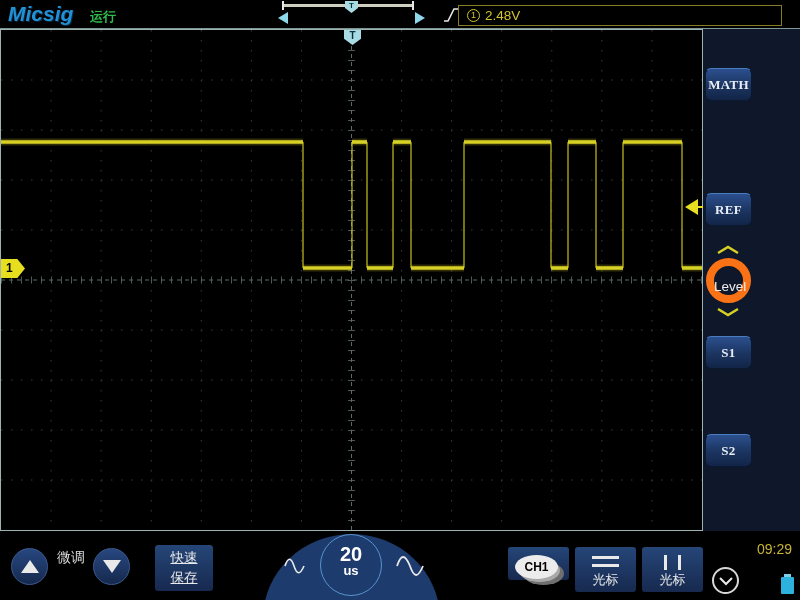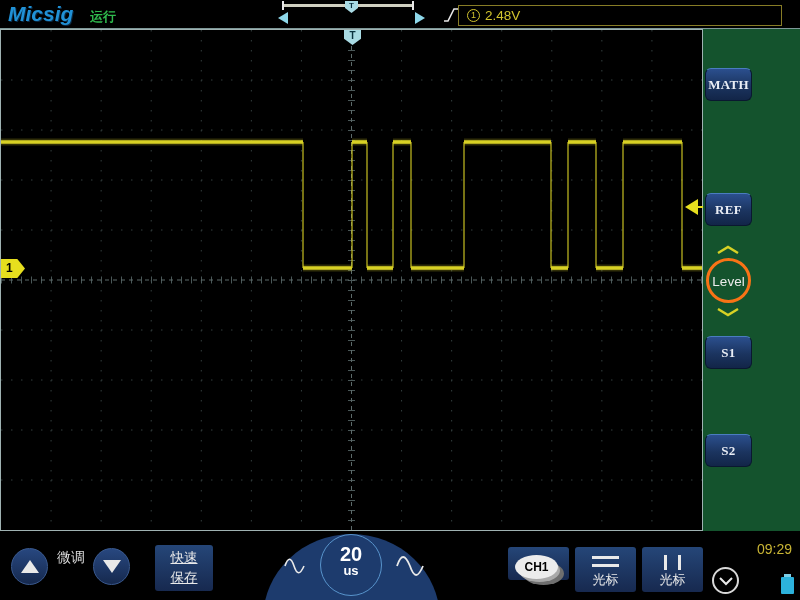--- a/index.html
+++ b/index.html
@@ -1,18 +1,18 @@
 <!DOCTYPE html>
 <html><head>
 <meta charset="utf-8">
 <style>
   * { margin:0; padding:0; box-sizing:border-box; }
   html,body { background:#000; }
   body { font-family:"Liberation Sans","DejaVu Sans",sans-serif; }
-  .screen { position:relative; width:800px; height:600px; background:#14532d; overflow:hidden; }
+  .screen { position:relative; width:800px; height:600px; background:#0f172a; overflow:hidden; }
 
   
   .topbar { position:absolute; left:0; top:0; width:800px; height:29px; background:#000; border-bottom:1px solid #7e9898; }
   .logo { position:absolute; left:8px; top:2px; font-size:21px; font-weight:bold; font-style:italic; color:#2091d6; letter-spacing:0px; text-shadow:1px 1px 0 #0a2a44; }
   .runstat { position:absolute; left:90px; top:8px; font-size:13px; color:#2fba4d; font-weight:bold; }
   .acqbox { position:absolute; left:176px; top:0; width:88px; height:28px; border-left:1px solid #5f6f6f; border-right:1px solid #5f6f6f; }
   .acqbox .row { height:14px; line-height:14px; text-align:center; font-size:11.5px; color:#e8e8e8; }
   .acqbox .row:first-child { border-bottom:1px solid #5f6f6f; }
 
   .slider-track { position:absolute; left:283px; top:4px; width:130px; height:3px; background:#cfcfc0; }
@@ -32,21 +32,21 @@
   
   .plot { position:absolute; left:0; top:29px; width:703px; height:502px; border:1px solid #9fb2b2; background:#000; }
   .plot svg { position:absolute; left:0; top:0; }
   .t-pent-big { position:absolute; left:343px; top:0px; width:17px; height:15px; background:#a9dbe4; clip-path:polygon(0 0,100% 0,100% 58%,50% 100%,0 58%); font-size:10px; font-weight:bold; color:#0a3240; text-align:center; line-height:11px; z-index:5; }
   .chmark { position:absolute; left:0; width:24px; height:19px; background:#e6de1e; clip-path:polygon(0 0,68% 0,100% 50%,68% 100%,0 100%); color:#000; font-size:12px; font-weight:bold; line-height:19px; padding-left:5px; z-index:5; }
   .trigarrow { position:absolute; right:4px; width:0; height:0; border-top:8px solid transparent; border-bottom:8px solid transparent; border-right:13px solid #e6de1e; z-index:5; }
   .trigarrow::after { content:""; position:absolute; left:12px; top:-1px; width:6px; height:2px; background:#e6de1e; }
 
   
   .sidebtn { position:absolute; left:705px; width:47px; height:33px; border-radius:6px; background:linear-gradient(180deg,#2b4f8e 0%,#1b345f 55%,#122548 100%); border:1px solid #0a1830; border-top-color:#4a7cc0; color:#e9edf5; font-weight:bold; font-size:13px; text-align:center; line-height:31px; letter-spacing:0.3px;font-family:Liberation Serif, serif; }
-  .levelcirc { position:absolute; left:706px; top:258px; width:45px; height:45px; border:3px solid #f97316; border-radius:50%; color:#ececec; font-size:13.5px; text-align:center; line-height:41px; }
+  .levelcirc { position:absolute; left:706px; top:258px; width:45px; height:45px; border:8px solid #f97316; border-radius:50%; color:#ececec; font-size:13.5px; text-align:center; line-height:41px; }
   .chev { position:absolute; left:716px; }
 
   
   .bottombar { position:absolute; left:0; top:531px; width:800px; height:69px; background:#000; overflow:hidden; }
   .circbtn { position:absolute; width:37px; height:37px; border-radius:50%; background:linear-gradient(180deg,#27477f,#16294e); border:1px solid #3a5a90; display:flex; align-items:center; justify-content:center; }
   .tri-up { width:0; height:0; border-left:9px solid transparent; border-right:9px solid transparent; border-bottom:13px solid #e9e9e9; }
   .tri-down { width:0; height:0; border-left:9px solid transparent; border-right:9px solid transparent; border-top:13px solid #e9e9e9; }
   .finelabel { position:absolute; left:57px; top:18px; font-size:14px; color:#dcdcdc; }
   .rectbtn { position:absolute; background:linear-gradient(180deg,#254678,#17294f); border-radius:3px; color:#e9e9e9; }
   .qsave { left:155px; top:14px; width:58px; height:46px; font-size:13.5px; text-align:center; line-height:20px; padding-top:3px;text-decoration:underline; }

